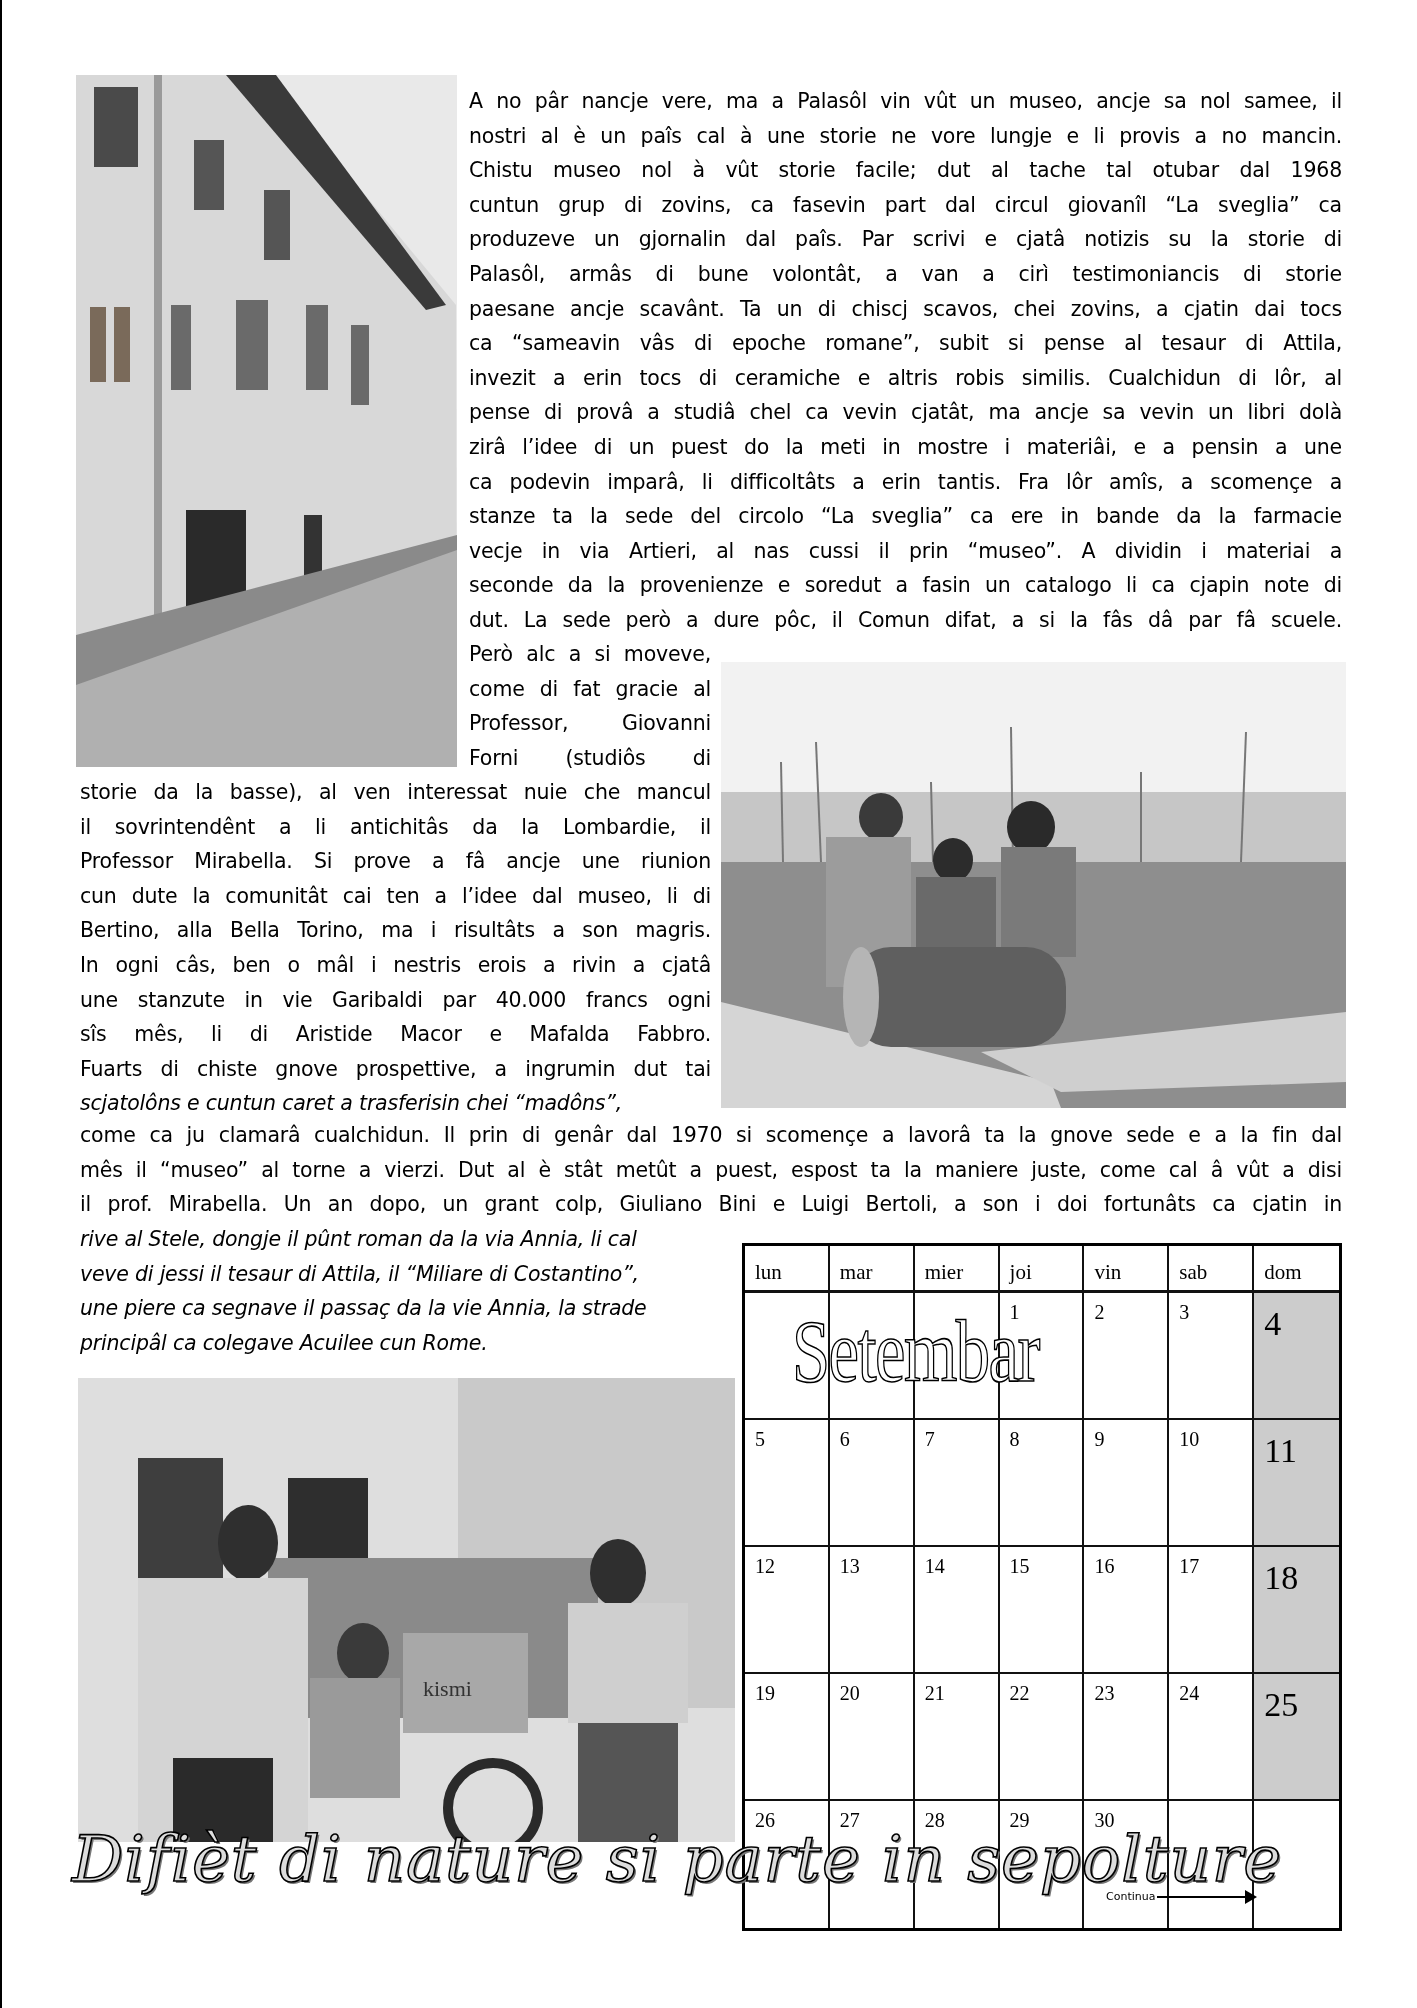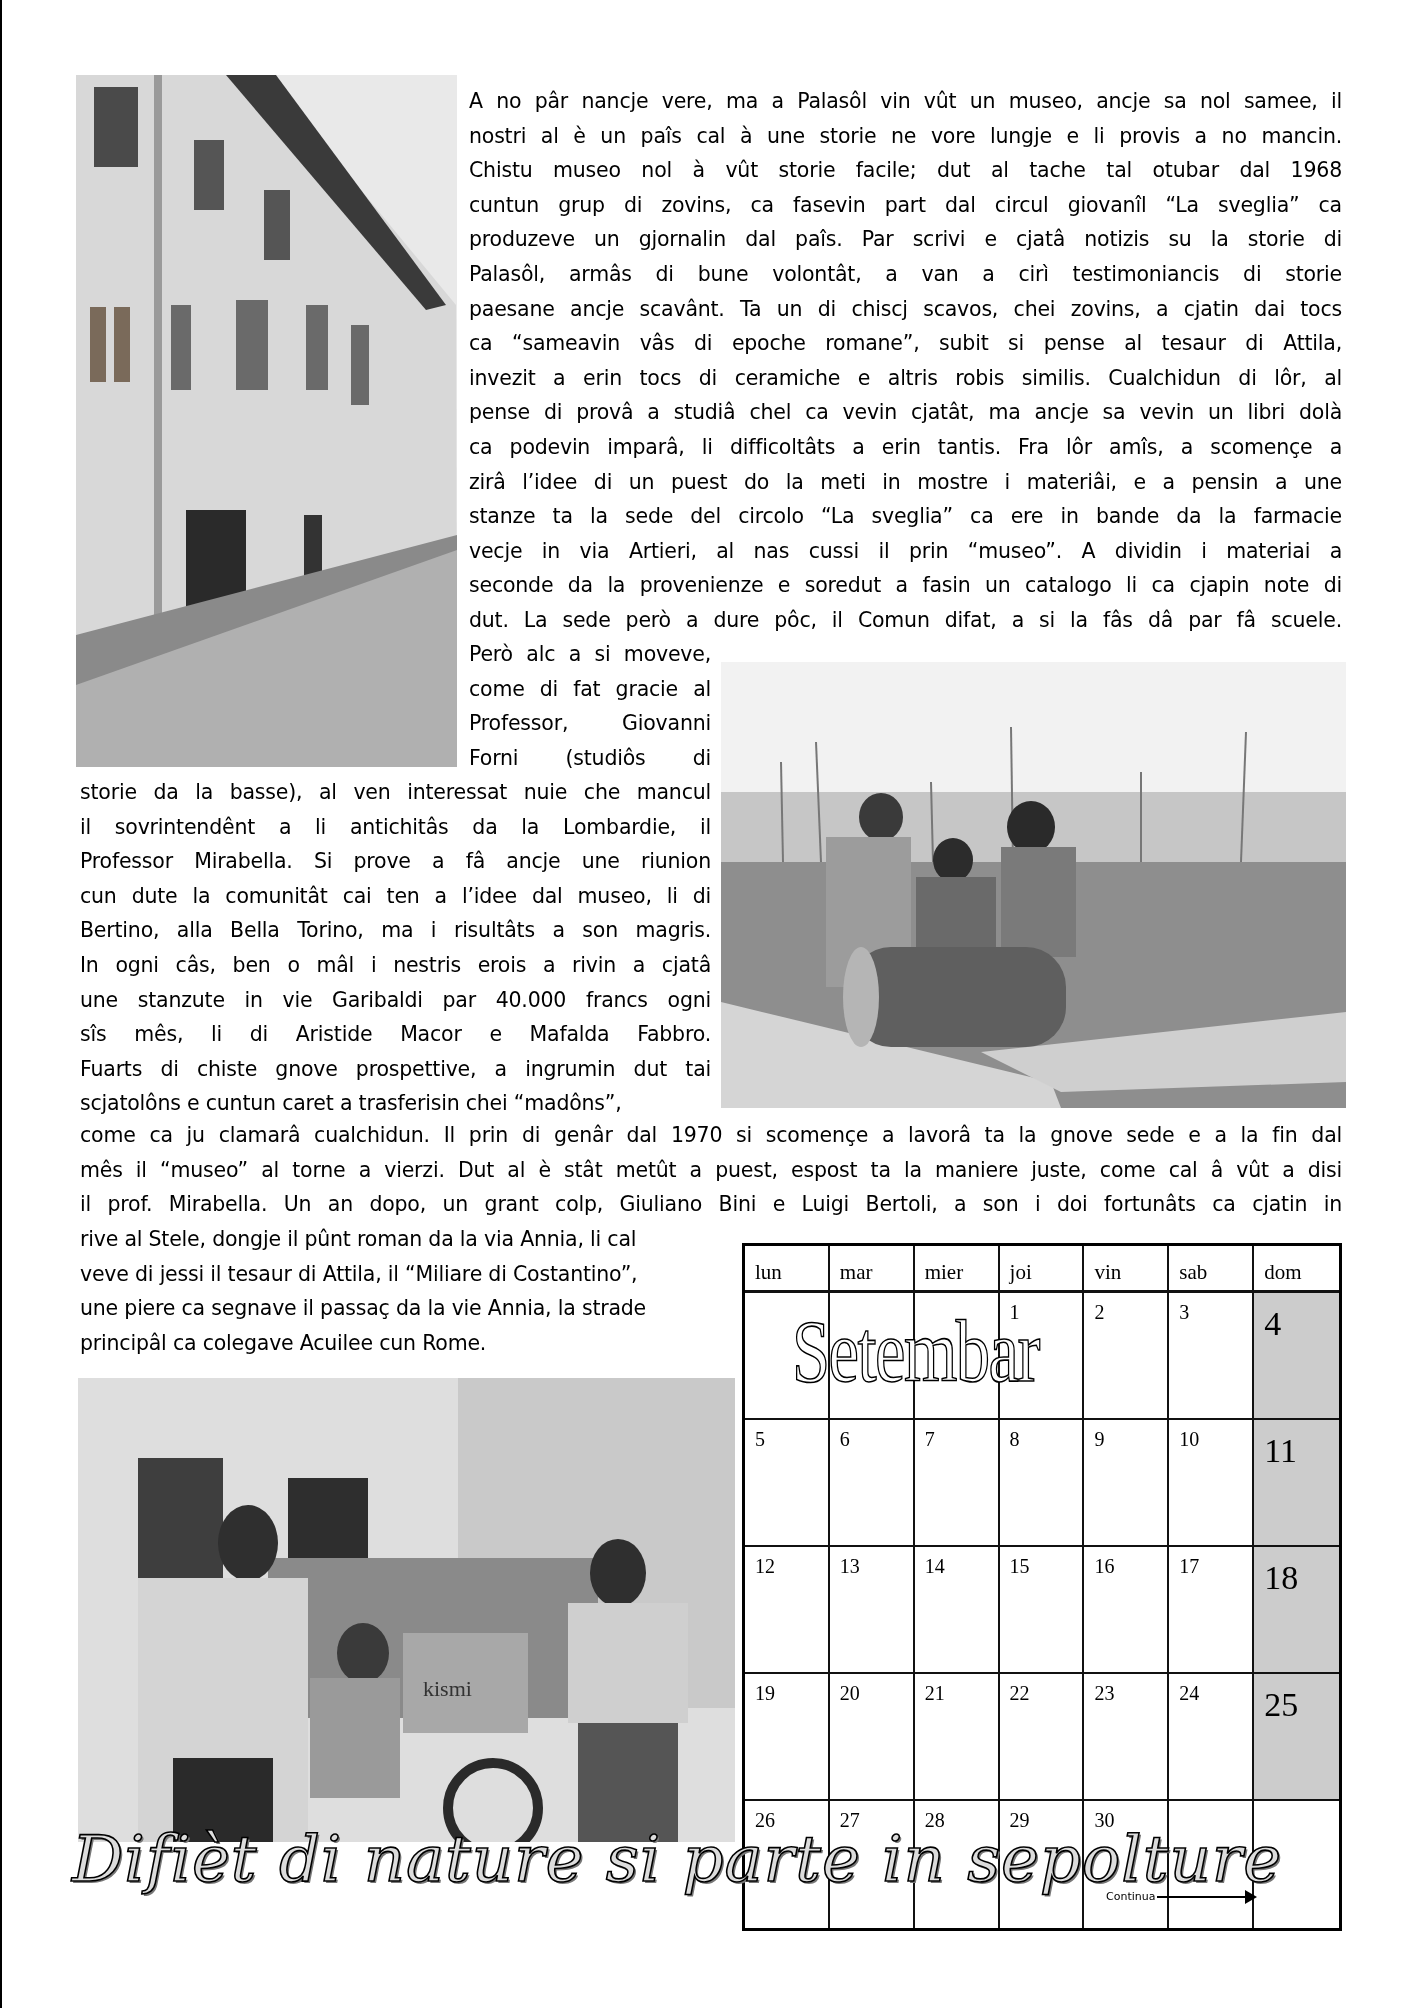--- a/index.html
+++ b/index.html
@@ -5,21 +5,21 @@
   html, body { margin: 0; padding: 0; background: #ffffff; }
   body { width: 1417px; height: 2008px; position: relative; overflow: hidden;
          font-family: "DejaVu Sans", sans-serif; color: #000; }
   .page-edge { position: absolute; left: 0; top: 0; width: 2px; height: 2008px; background: #000; }
 
   .photo { position: absolute; overflow: hidden; background: #bdbdbd; }
   .photo svg { width: 100%; height: 100%; display: block; }
 
   .text-block { position: absolute; font-size: 20.5px; line-height: 34.6px; letter-spacing: -0.2px; }
   .text-block .ln { display: block; white-space: nowrap; text-align: justify; text-align-last: justify; }
-  .text-block .ln.last { text-align-last: left; }
+  .text-block .ln.last { text-align-last: left; font-style: italic; }
 
   
   .calendar { position: absolute; left: 742px; top: 1243px; width: 600px; height: 688px;
               border: 3px solid #000; box-sizing: border-box; }
   .cal-grid { display: grid; grid-template-columns: repeat(7, 1fr);
               grid-template-rows: 47px repeat(5, 1fr); width: 100%; height: 100%; }
   .cal-cell { border-right: 2px solid #111; border-bottom: 2px solid #111; box-sizing: border-box;
               font-family: "Liberation Serif", "DejaVu Serif", serif; font-size: 20px;
               padding: 8px 0 0 10px; position: relative; }
   .cal-cell.col-last { border-right: none; }
@@ -76,22 +76,22 @@
   <span class="ln">A no pâr nancje vere, ma a Palasôl vin vût un museo, ancje sa nol samee, il</span>
   <span class="ln">nostri al è un paîs cal à une storie ne vore lungje e li provis a no mancin.</span>
   <span class="ln">Chistu museo nol à vût storie facile; dut al tache tal otubar dal 1968</span>
   <span class="ln">cuntun grup di zovins, ca fasevin part dal circul giovanîl “La sveglia” ca</span>
   <span class="ln">produzeve un gjornalin dal paîs. Par scrivi e cjatâ notizis su la storie di</span>
   <span class="ln">Palasôl, armâs di bune volontât, a van a cirì testimoniancis di storie</span>
   <span class="ln">paesane ancje scavânt. Ta un di chiscj scavos, chei zovins, a cjatin dai tocs</span>
   <span class="ln">ca “sameavin vâs di epoche romane”, subit si pense al tesaur di Attila,</span>
   <span class="ln">invezit a erin tocs di ceramiche e altris robis similis. Cualchidun di lôr, al</span>
   <span class="ln">pense di provâ a studiâ chel ca vevin cjatât, ma ancje sa vevin un libri dolà</span>
+  <span class="ln">zirâ l’idee di un puest do la meti in mostre i materiâi, e a pensin a une</span>
   <span class="ln">ca podevin imparâ, li difficoltâts a erin tantis. Fra lôr amîs, a scomençe a</span>
-  <span class="ln">zirâ l’idee di un puest do la meti in mostre i materiâi, e a pensin a une</span>
   <span class="ln">stanze ta la sede del circolo “La sveglia” ca ere in bande da la farmacie</span>
   <span class="ln">vecje in via Artieri, al nas cussi il prin “museo”. A dividin i materiai a</span>
   <span class="ln">seconde da la provenienze e soredut a fasin un catalogo li ca cjapin note di</span>
   <span class="ln">dut. La sede però a dure pôc, il Comun difat, a si la fâs dâ par fâ scuele.</span>
 </div>
 
 <div class="text-block" style="left:469px;top:637px;width:242px;">
   <span class="ln">Però alc a si moveve,</span>
   <span class="ln">come di fat gracie al</span>
   <span class="ln">Professor, Giovanni</span>

